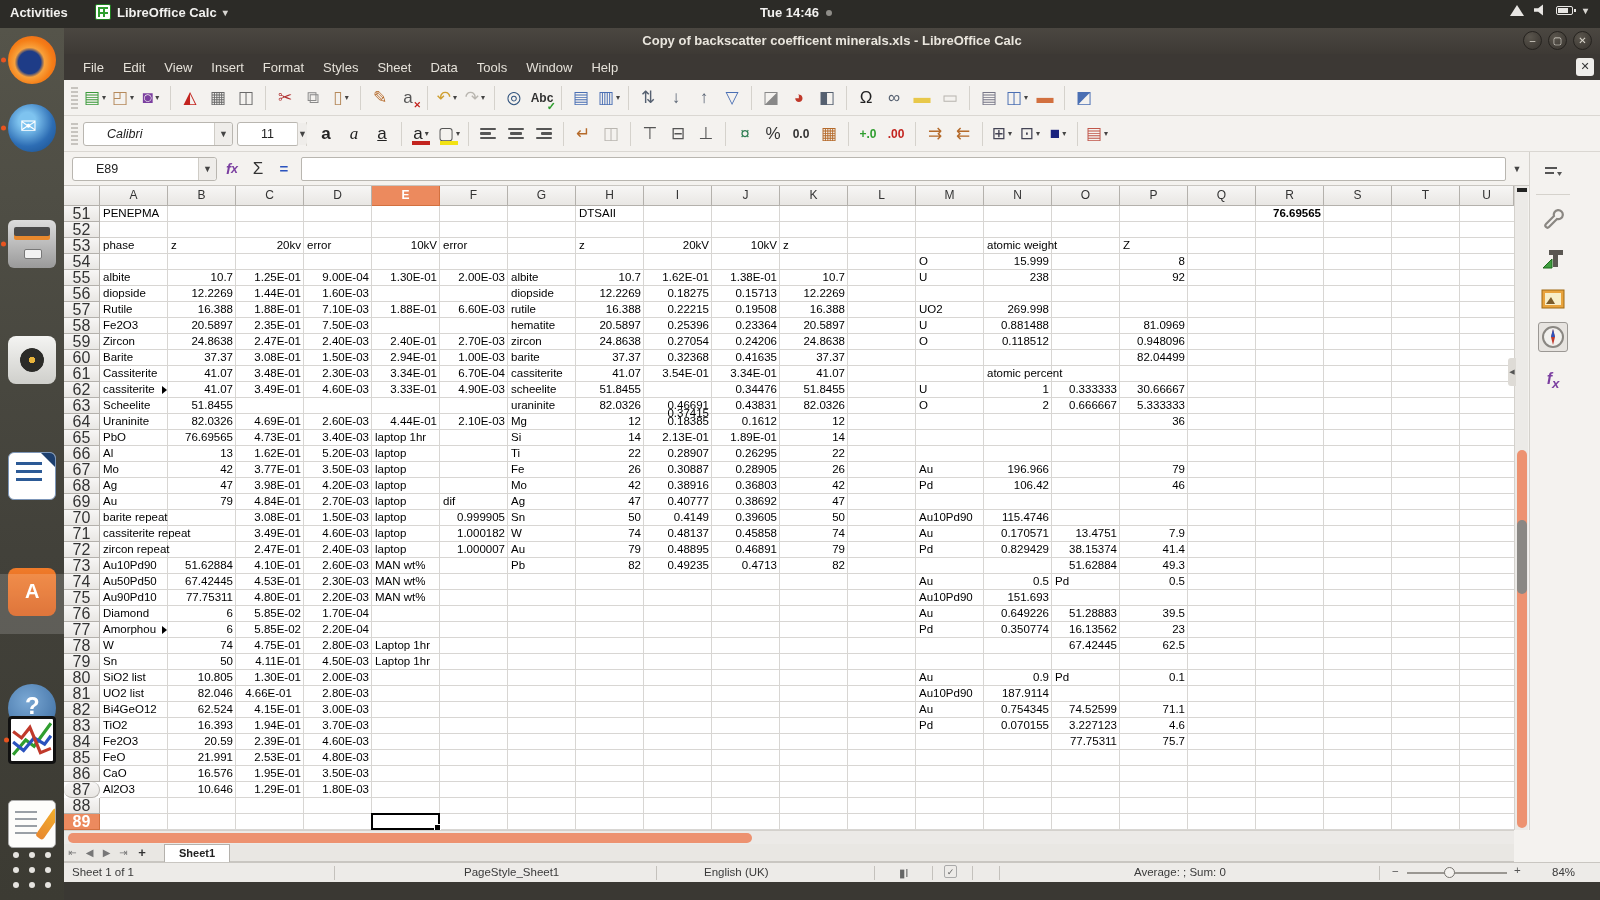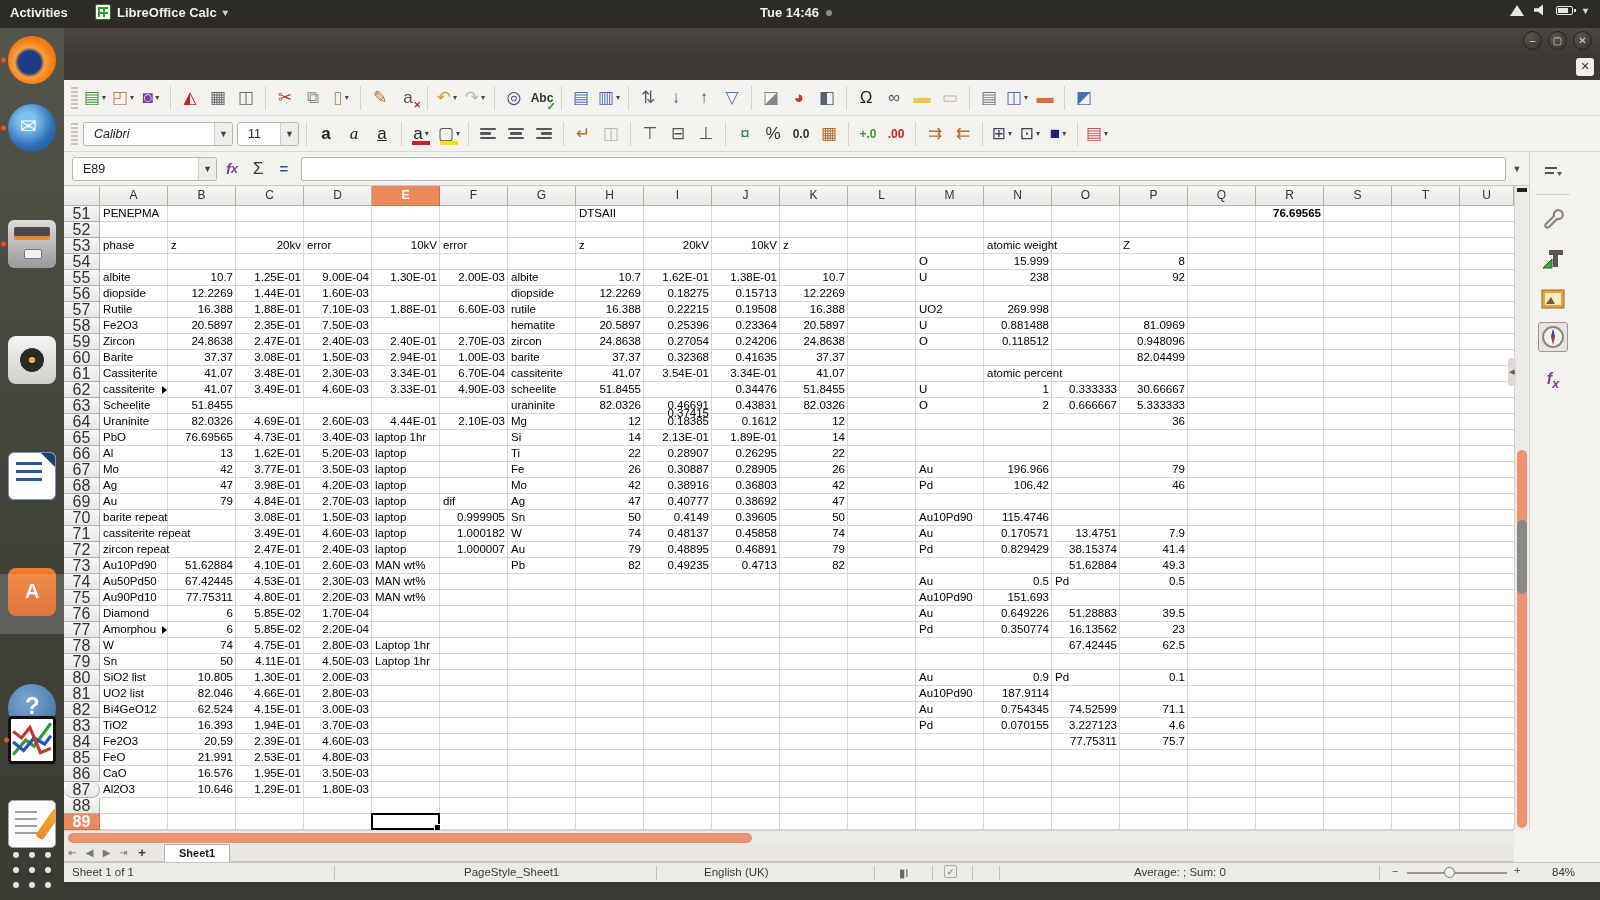--- a/index.html
+++ b/index.html
@@ -78,21 +78,21 @@
   .bar-red::after, .bar-yellow::after, .bar-navy::after { content:""; position:absolute; left:4px; right:4px; bottom:2px; height:4px; }
   .bar-red::after { background:#c3241f; }
   .bar-yellow::after { background:#f2e213; }
   .bars { display:flex; flex-direction:column; gap:2px; width:16px; }
   .bars i { height:2.5px; background:#555; border-radius:1px; }
   .bars.left i:nth-child(2n) { width:70%; } .bars.left i { width:100%; }
   .bars.center i { width:100%; } .bars.center i:nth-child(2n) { width:70%; margin:0 auto; }
   .bars.right i { width:100%; } .bars.right i:nth-child(2n) { width:70%; margin-left:auto; }
 
   .combo { height:24px; background:#fff; border:1px solid #b9b6b0; border-radius:3px; display:flex; align-items:center; font-size:12.5px; color:#222; margin:0 2px; flex:none; position:relative; }
-  .combo .val { padding:0 10px; flex:1; font-style:italic; }
+  .combo .val { padding:0 23px; flex:1; font-style:italic; }
   .combo .cdd { width:18px; height:100%; border-left:1px solid #cfccc6; display:flex; align-items:center; justify-content:center; font-size:9px; color:#444; background:#efedea; border-radius:0 3px 3px 0; }
 
   
   #formulabar { position:absolute; left:0; top:124px; width:100%; height:34px; background:#f4f2ef; border-bottom:1px solid #c9c6c1; display:flex; align-items:center; }
   #namebox { width:145px; height:24px; margin-left:8px; }
   #namebox .val { font-style:normal; }
   .fbtn { width:26px; height:24px; display:flex; align-items:center; justify-content:center; font-size:15px; flex:none; }
   #formula-input { height:24px; background:#fff; border:1px solid #b9b6b0; border-radius:2px; flex:1; margin:0 2px 0 4px; }
   #fb-expand { width:18px; height:24px; display:flex; align-items:center; justify-content:center; font-size:9px; color:#444; margin-right:74px; }
 
@@ -203,28 +203,42 @@
       <i></i>
       <i></i>
       <i></i>
       <i></i>
     </div>
   </div>
 
 <div id="window">
 
   <div id="titlebar">
+    <div class="title">Copy of backscatter coefficent minerals.xls - LibreOffice Calc</div>
     <div class="winbtns">
       <div class="winbtn">‒</div>
       <div class="winbtn">▢</div>
       <div class="winbtn">✕</div>
     </div>
   </div>
 
   <div id="menubar">
+    <div class="items">
+        <span class="menu-item">File</span>
+        <span class="menu-item">Edit</span>
+        <span class="menu-item">View</span>
+        <span class="menu-item">Insert</span>
+        <span class="menu-item">Format</span>
+        <span class="menu-item">Styles</span>
+        <span class="menu-item">Sheet</span>
+        <span class="menu-item">Data</span>
+        <span class="menu-item">Tools</span>
+        <span class="menu-item">Window</span>
+        <span class="menu-item">Help</span>
+      </div>
     <div id="close-doc">✕</div>
   </div>
 
   <div id="toolbar-main" class="toolbar">
     <div class="grip"></div>
   <span class="tbi">
         <span style="color: rgb(58, 154, 58);">▤</span>
         <span class="dd">▾</span>
       </span>
       <span class="tbi">
@@ -836,21 +850,21 @@
         <span class="cell txt" style="top: 464px; left: 0px;">SiO2 list</span>
         <span class="cell num" style="top: 464px; left: 68px; width: 68px;">10.805</span>
         <span class="cell num" style="top: 464px; left: 136px; width: 68px;">1.30E-01</span>
         <span class="cell num" style="top: 464px; left: 204px; width: 68px;">2.00E-03</span>
         <span class="cell txt" style="top: 464px; left: 816px;">Au</span>
         <span class="cell num" style="top: 464px; left: 884px; width: 68px;">0.9</span>
         <span class="cell txt" style="top: 464px; left: 952px;">Pd</span>
         <span class="cell num" style="top: 464px; left: 1020px; width: 68px;">0.1</span>
         <span class="cell txt" style="top: 480px; left: 0px;">UO2 list</span>
         <span class="cell num" style="top: 480px; left: 68px; width: 68px;">82.046</span>
-        <span class="cell num" style="top: 480px; left: 136px; width: 68px;">4.66E-01</span>
+        <span class="cell num" style="top: 480px; left: 136px; width: 68px; text-align: center;">4.66E-01</span>
         <span class="cell num" style="top: 480px; left: 204px; width: 68px;">2.80E-03</span>
         <span class="cell txt" style="top: 480px; left: 816px;">Au10Pd90</span>
         <span class="cell num" style="top: 480px; left: 884px; width: 68px;">187.9114</span>
         <span class="cell txt" style="top: 496px; left: 0px;">Bi4GeO12</span>
         <span class="cell num" style="top: 496px; left: 68px; width: 68px;">62.524</span>
         <span class="cell num" style="top: 496px; left: 136px; width: 68px;">4.15E-01</span>
         <span class="cell num" style="top: 496px; left: 204px; width: 68px;">3.00E-03</span>
         <span class="cell txt" style="top: 496px; left: 816px;">Au</span>
         <span class="cell num" style="top: 496px; left: 884px; width: 68px;">0.754345</span>
         <span class="cell num" style="top: 496px; left: 952px; width: 68px;">74.52599</span>

